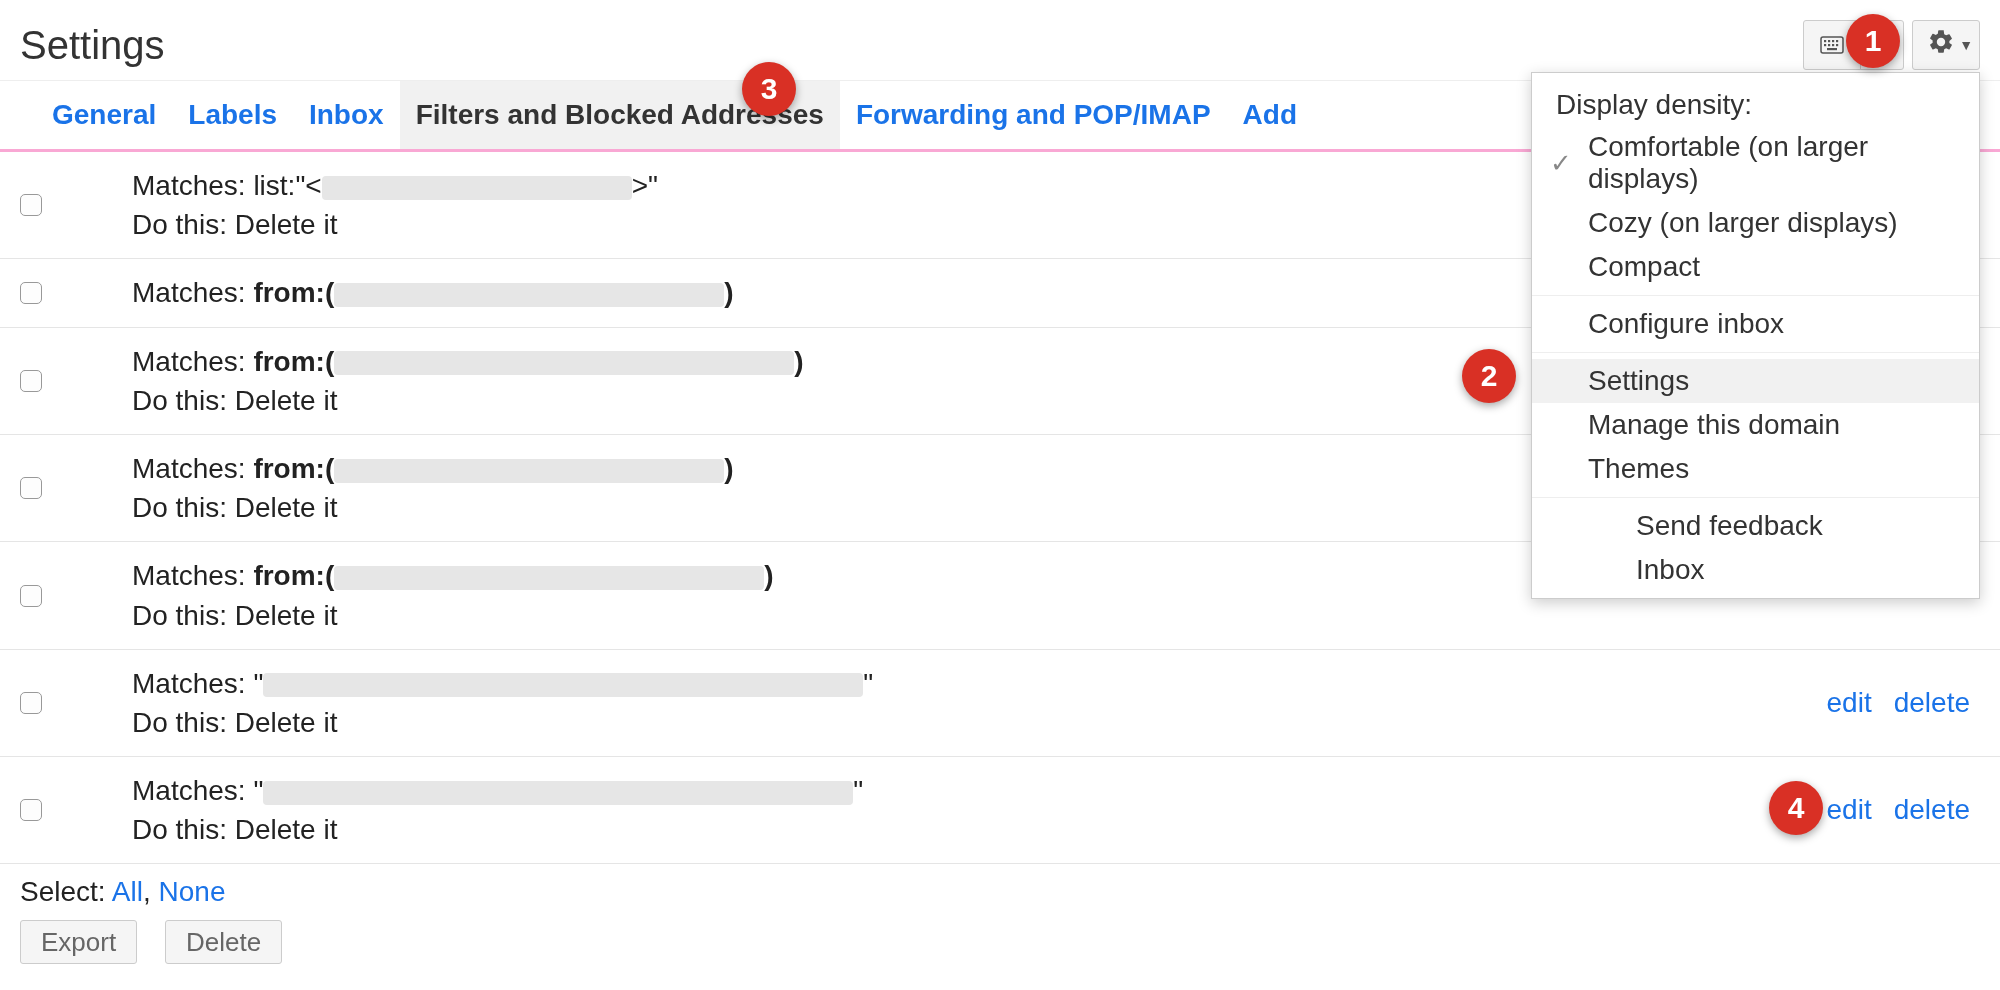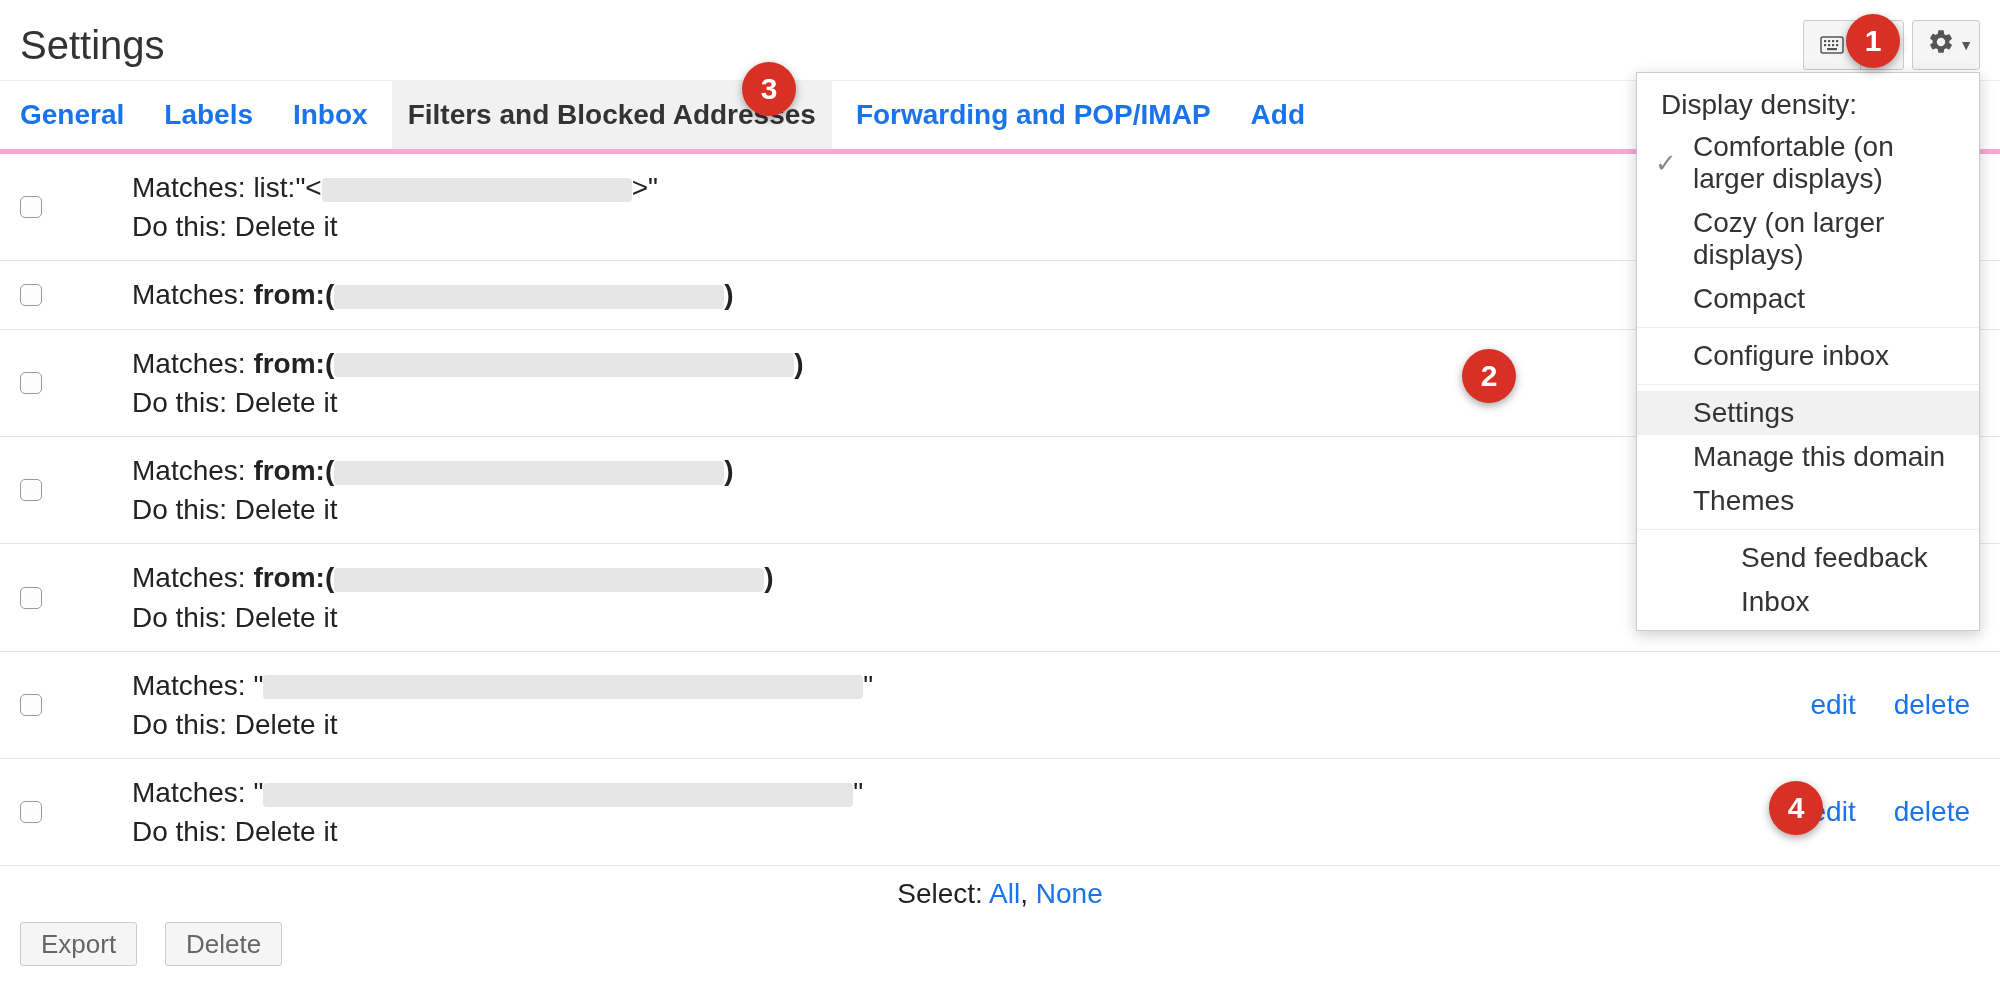--- a/index.html
+++ b/index.html
@@ -44,23 +44,23 @@
   .btn-segment.split { padding: 0; }
   .btn-segment.split > span { padding: 0 12px; display:inline-flex; align-items:center; height:100%;}
   .btn-segment.split > span + span { border-left:1px solid #ccc; }
   .gear-btn { padding:0 6px 0 14px; }
   .gear-btn svg { width:28px; height:28px; fill:#555; }
   .keyboard-btn svg { width:32px; height:24px; fill:#555; }
   .caret { font-size:14px; color:#555; margin-left:4px;}
   .tabs {
     display: flex;
     border-top: 1px solid #eee;
-    padding: 0 4px;
-    gap: 8px;
-    border-bottom: 5px solid #f9a8d4;
+    padding: 0 36px;
+    gap: 0;
+    border-bottom: 3px solid #f9a8d4;
   }
   .tab {
     padding: 18px 16px;
     color: #1a73e8;
     font-weight: bold;
     cursor: pointer;
     white-space: nowrap;
   }
   .tab.active {
     background: #f1f1f1;
@@ -85,37 +85,37 @@
   }
   .filter-text { flex: 1; line-height: 1.4; }
   .filter-text b { font-weight: bold; text-align: right; }
   .redact {
     display: inline-block;
     background: #e6e6e6;
     height: 24px;
     vertical-align: middle;
     border-radius: 4px;
   }
-  .row-actions { display:flex; gap:38px; margin-right:10px; align-items:center;}
+  .row-actions { display:flex; gap:22px; margin-right:10px; align-items:center;}
   .link { color:#1a73e8; cursor:pointer; }
-  .select-row { padding: 12px 20px 0 20px; text-align: center; }
+  .select-row { padding: 12px 20px 0 20px; }
   .btn {
     display:inline-flex; align-items:center; justify-content:center;
     height: 44px; padding: 0 20px;
     background:#f5f5f5; border:1px solid #ccc; border-radius:3px;
     color:#666; font-size:26px; cursor:pointer; margin-right:20px;
   }
   .btn-row { padding: 12px 20px; }
 
   
   .dropdown {
     position:absolute;
     top: 72px;
     right: 20px;
-    width: 344px;
+    width: 449px;
     background:#fff;
     border:1px solid #ccc;
     box-shadow: 0 4px 14px rgba(0,0,0,.2);
     z-index: 50;
   }
   .dd-section { padding: 6px 0; border-bottom:1px solid #eee; }
   .dd-section:last-child { border-bottom:none;padding-left:48px; }
   .dd-title { padding: 10px 24px 4px 24px; color:#333; }
   .dd-item {
     padding: 6px 24px 6px 56px;

